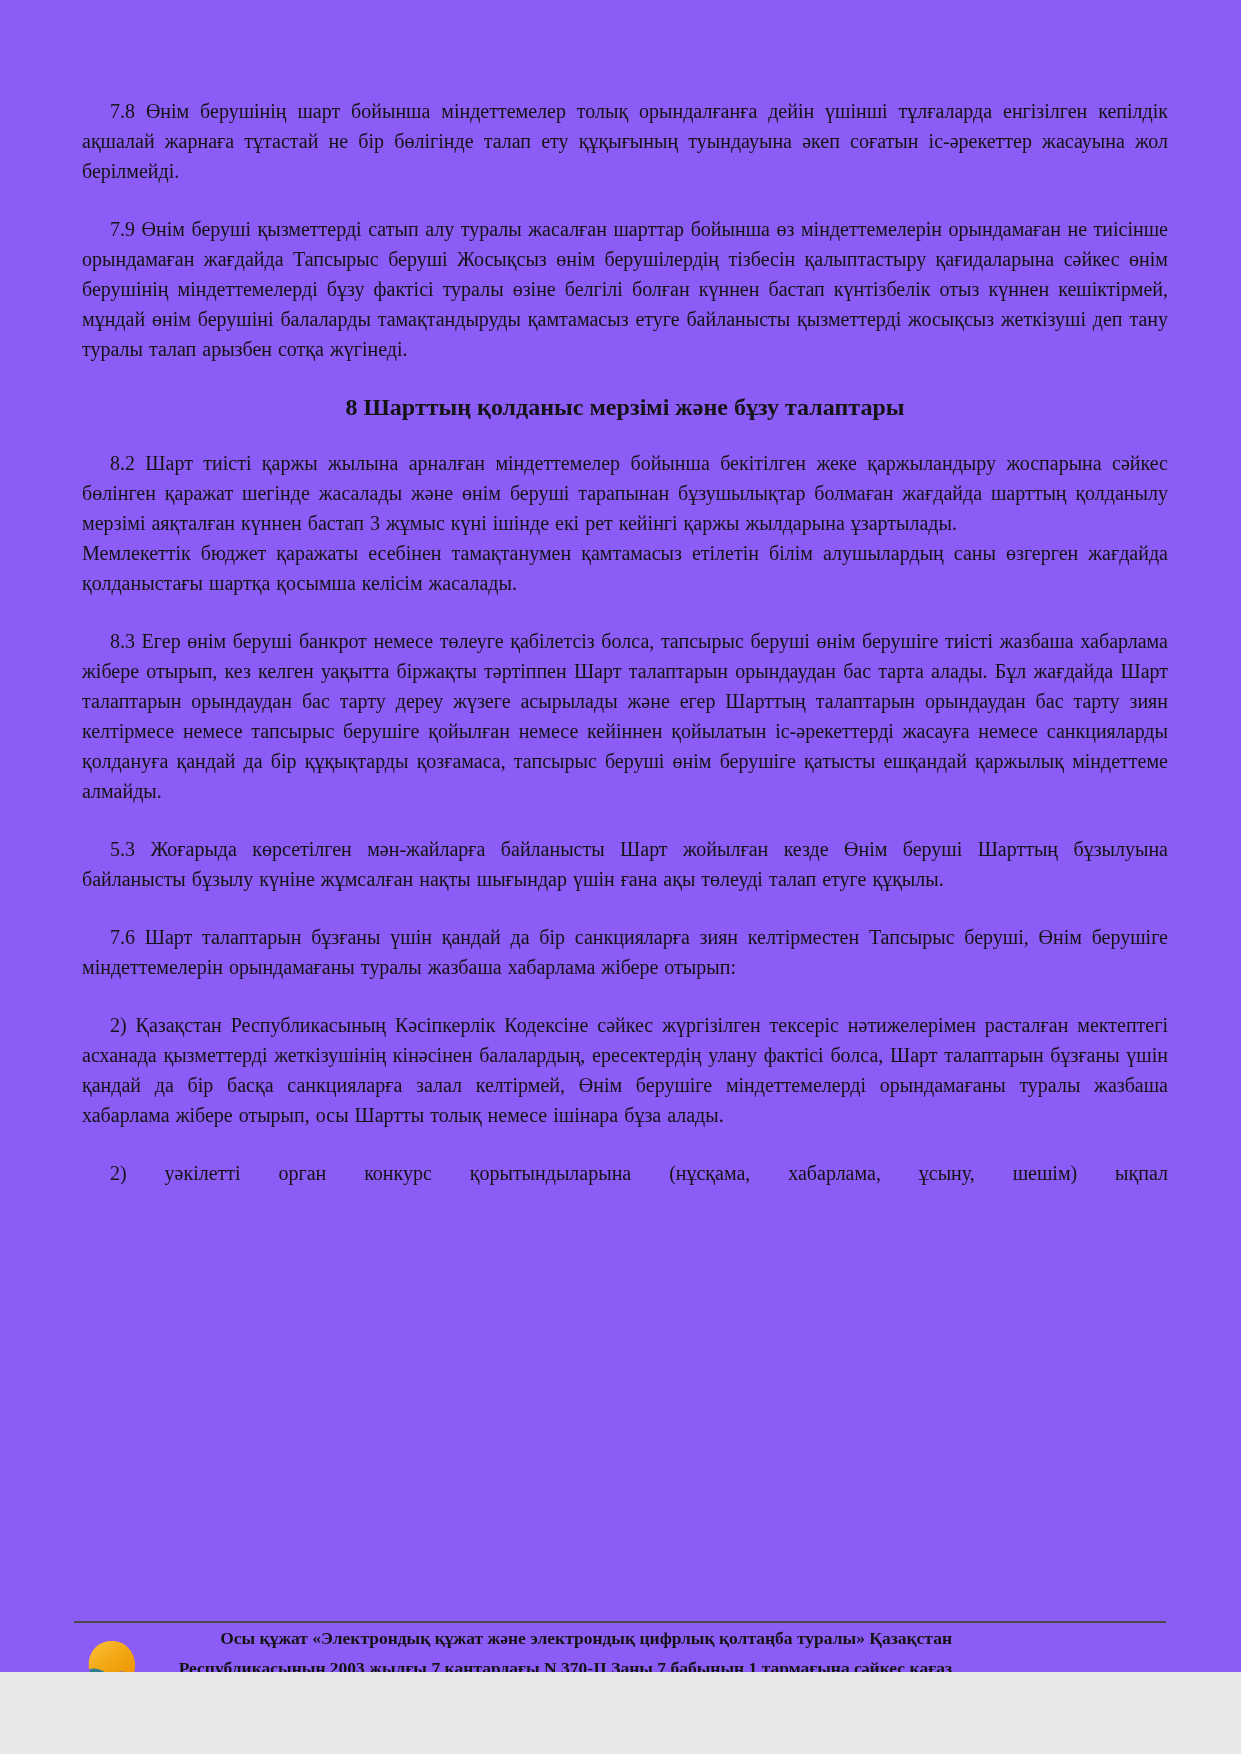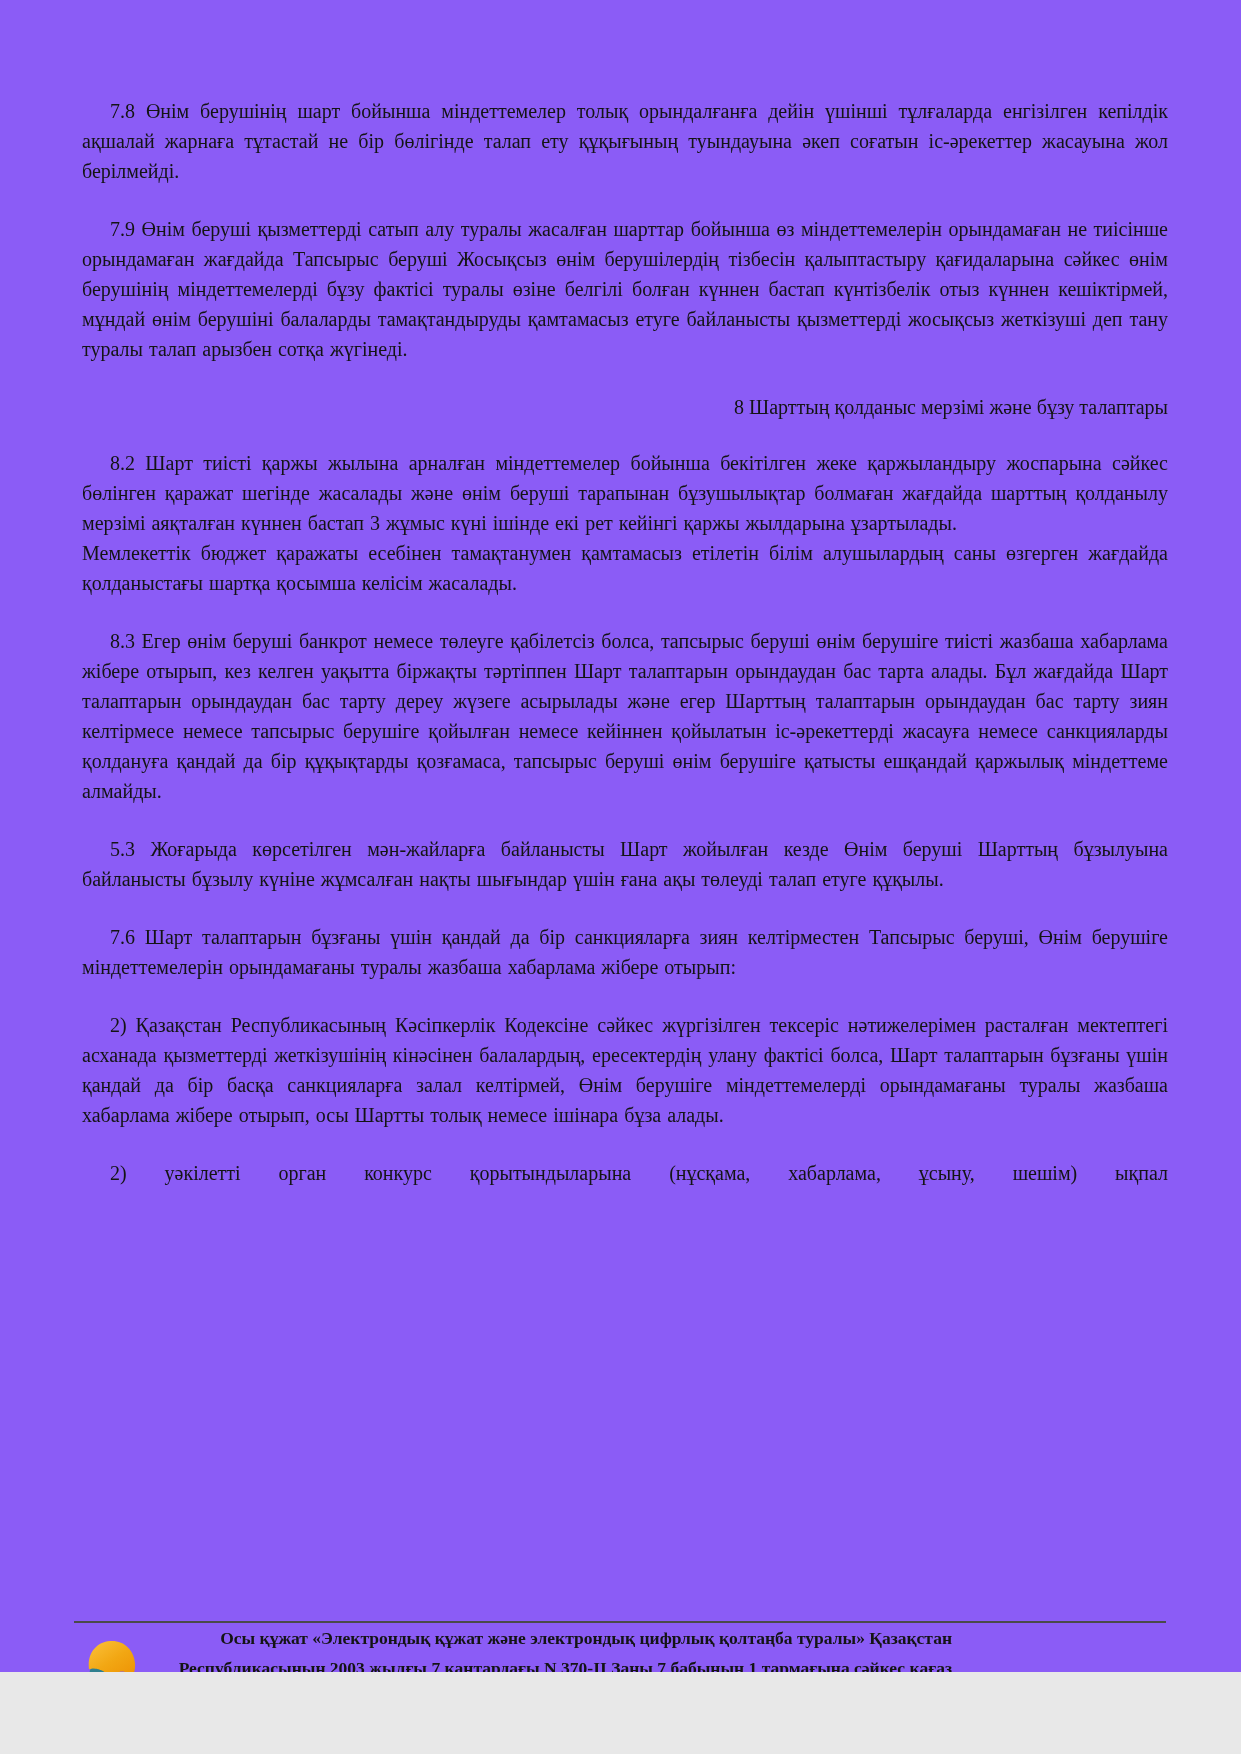--- a/index.html
+++ b/index.html
@@ -28,24 +28,24 @@
     word-spacing: 1px;
   }
   .para.no-indent { text-indent: 0; }
   .para.tight { margin-bottom: 0; }
   .para.cutoff {
     text-align-last: justify;
     margin-bottom: 12px;
     margin-top: 22px;
   }
   .heading {
-    font-size: 20px;
+    font-size: 24px;
     line-height: 30px;
-    font-weight: normal;
-    text-align: right;
+    font-weight: bold;
+    text-align: center;
     margin: 8px 0 26px 0;
   }
   .sep-line {
     position: absolute;
     left: 74px;
     top: 1621px;
     width: 1092px;
     height: 0;
     border-top: 2px solid #4a4a4a;
     z-index: 3;

